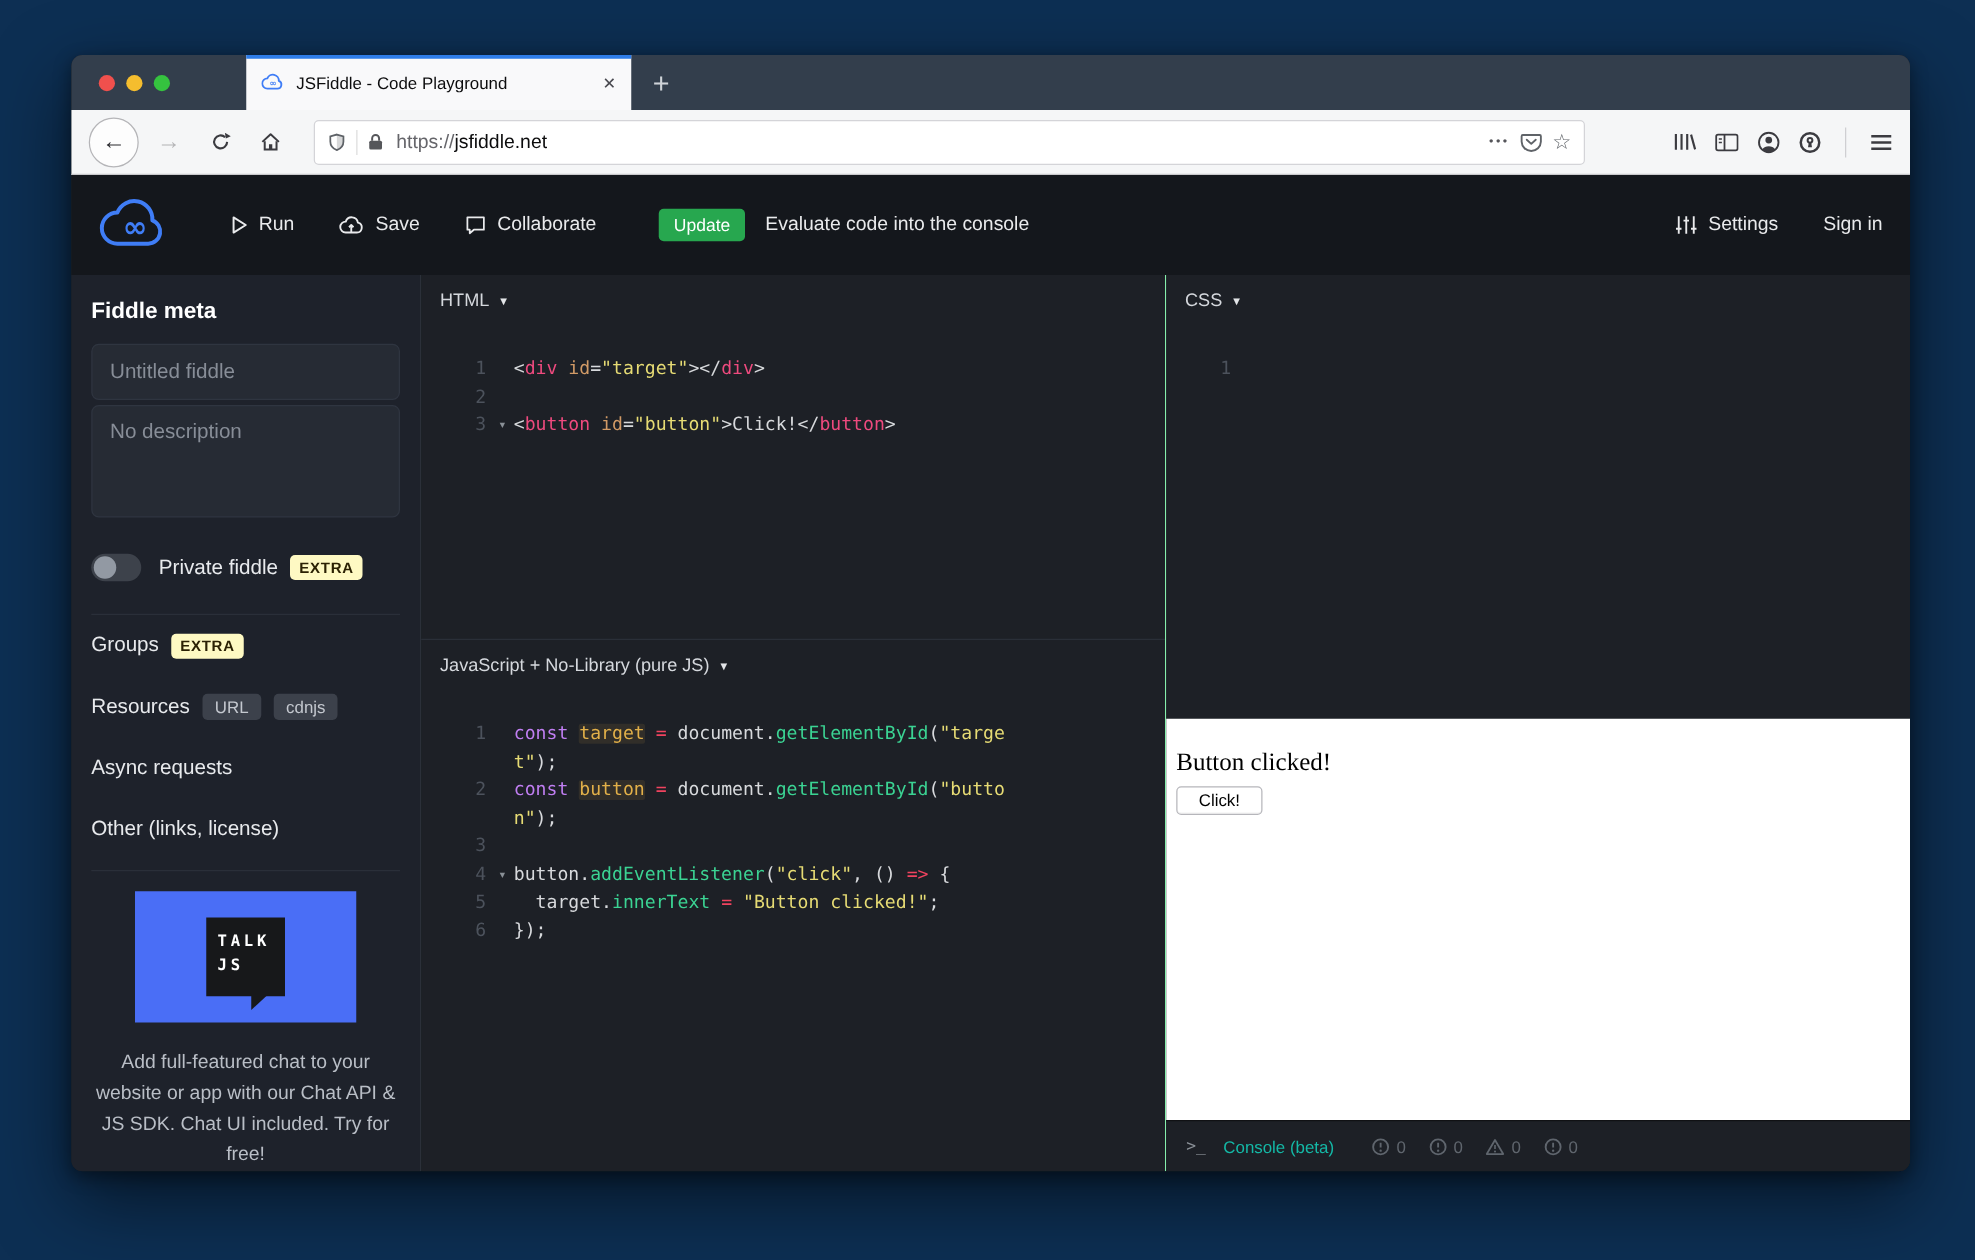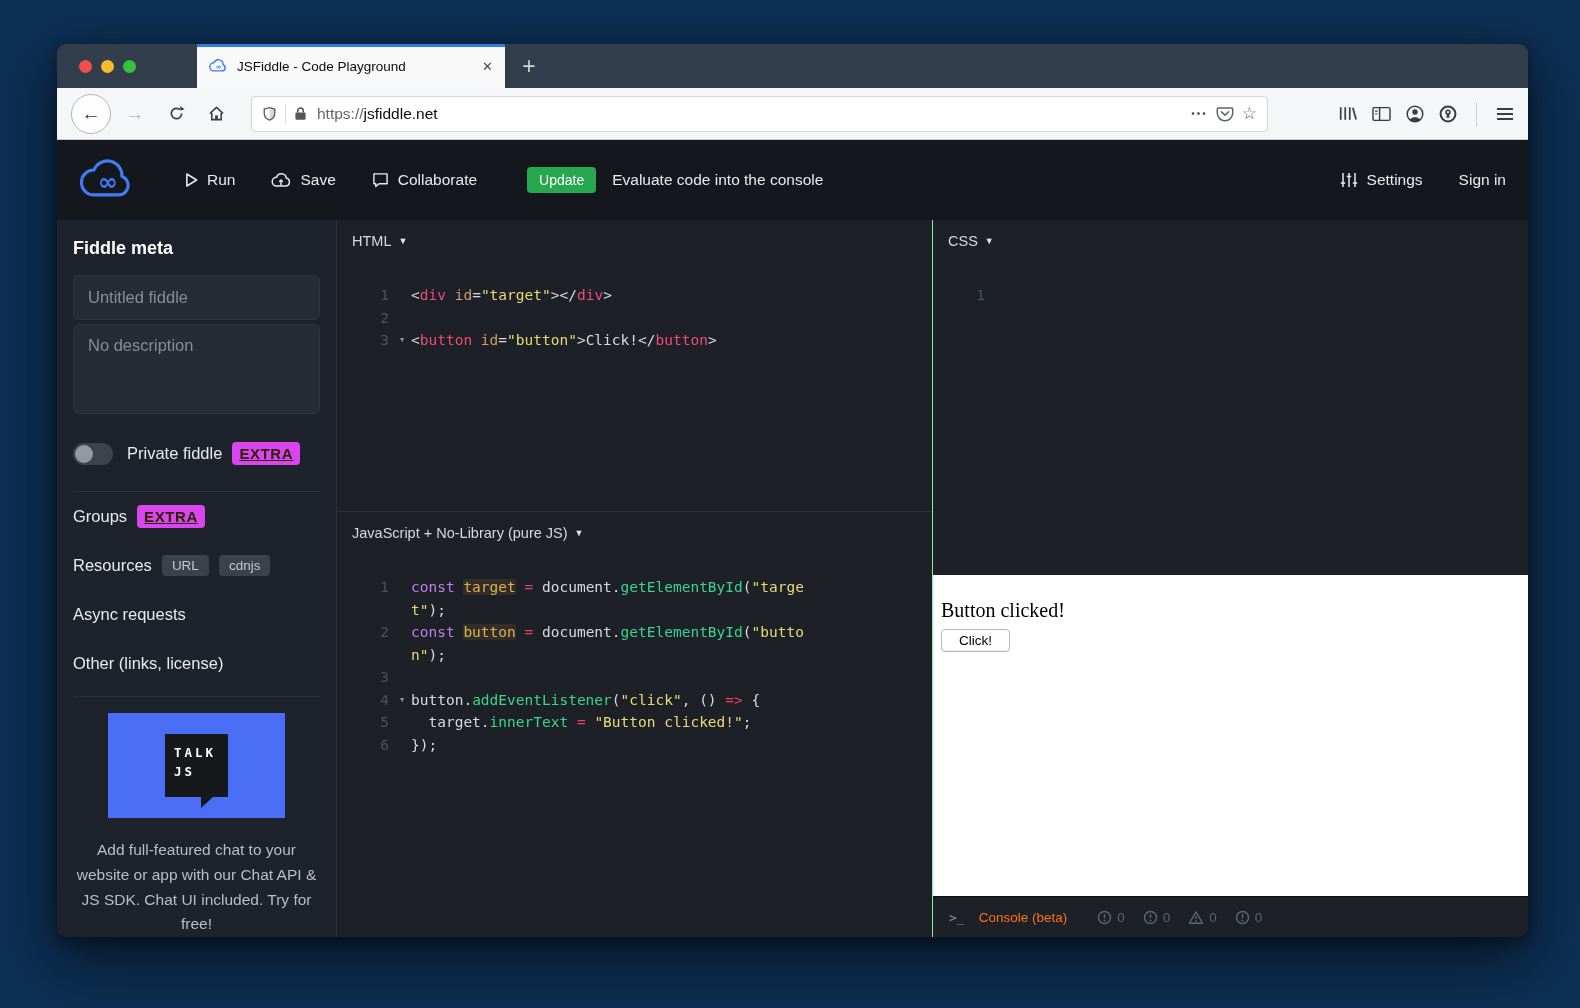--- a/index.html
+++ b/index.html
@@ -53,22 +53,22 @@
   .side-title { color:#fff; font-size:18px; font-weight:700; margin-bottom:16px; }
   .side-input { width:100%; background:#262b34; border:1px solid #2f3540; border-radius:6px; color:#dfe2e7;
     font-size:16.5px; padding:11px 14px; font-family:"Liberation Sans",sans-serif; }
   .side-input::placeholder { color:#878d97; }
   textarea.side-input { height:90px; resize:none; margin-top:4px; }
   input.side-input { height:45px; }
   .toggle-row { display:flex; align-items:center; margin-top:24px; }
   .toggle { width:40px; height:22px; border-radius:11px; background:#3d424b; position:relative; margin-right:14px; flex:none; }
   .toggle-knob { position:absolute; left:2px; top:2px; width:18px; height:18px; border-radius:50%; background:#9299a3; }
   .side-label { color:#e8eaed; font-size:16.5px; }
-  .extra-badge { background:#d946ef; color:#2b2103; font-size:15px; font-weight:700; letter-spacing:.6px;
-    padding:3px 7px; border-radius:4px; margin-left:10px;text-decoration:underline; }
+  .extra-badge { background:#fef9c3; color:#2b2103; font-size:12px; font-weight:700; letter-spacing:.6px;
+    padding:3px 7px; border-radius:4px; margin-left:10px; }
   .side-list { border-top:1px solid #2a2f39; margin-top:26px; }
   .side-row { height:49px; display:flex; align-items:center; }
   .mini-badge { background:#3c414b; color:#c4c8cf; font-size:13.5px; padding:3px 10px; border-radius:4px; margin-left:10px; }
   .ad-section { border-top:1px solid #2a2f39; margin-top:8px; padding-top:16px; }
   .ad-img { width:177px; height:105px; background:#4a6ef6; margin:0 auto; display:flex; align-items:center; justify-content:center; }
   .ad-bubble { width:63px; height:63px; background:#17181a; position:relative; padding:9px 0 0 9px; }
   .ad-bubble .t1,.ad-bubble .t2 { color:#fff; font-size:12.5px; font-weight:700; letter-spacing:3px; line-height:1.55; font-family:"DejaVu Sans Mono",monospace; }
   .ad-tail { position:absolute; bottom:-11px; left:36px; width:0; height:0; border-top:12px solid #17181a; border-right:13px solid transparent; }
   .ad-text { color:#b9bec6; font-size:15.5px; text-align:center; line-height:1.6; margin-top:20px; }
 
@@ -90,21 +90,21 @@
 
   
   .rightcol { flex:1; display:flex; flex-direction:column; background:#1d2026; min-width:0; }
   .css-panel { height:355px; display:flex; flex-direction:column; }
   .result-panel { flex:1; background:#fff; padding:24px 8px; overflow:hidden; }
   .result-text { font-family:"Liberation Serif",serif; font-size:20px; color:#000; margin-bottom:7px; }
   .result-btn { font-family:"Liberation Sans",sans-serif; font-size:13.5px; color:#000; background:#fff;
     border:1px solid #b6b6bb; border-radius:4px; padding:3px 17px; box-shadow:inset 0 -1px 0 rgba(0,0,0,.06); }
   .consolebar { height:41px; border-top:1px solid #101114; background:#1d2026; display:flex; align-items:center; padding:0 16px; flex:none; }
   .console-prompt { font-family:"DejaVu Sans Mono",monospace; font-size:13px; color:#8a9097; }
-  .console-label { color:#f97316; font-size:13.5px; margin-left:14px; }
+  .console-label { color:#14b8a6; font-size:13.5px; margin-left:14px; }
   .console-items { display:flex; align-items:center; gap:18px; margin-left:30px; }
   .citem { display:flex; align-items:center; gap:5px; color:#5f656d; font-size:13.5px; }
 
   svg { display:block; }
 </style>
 </head>
 <body>
 
 <div class="window">
 

